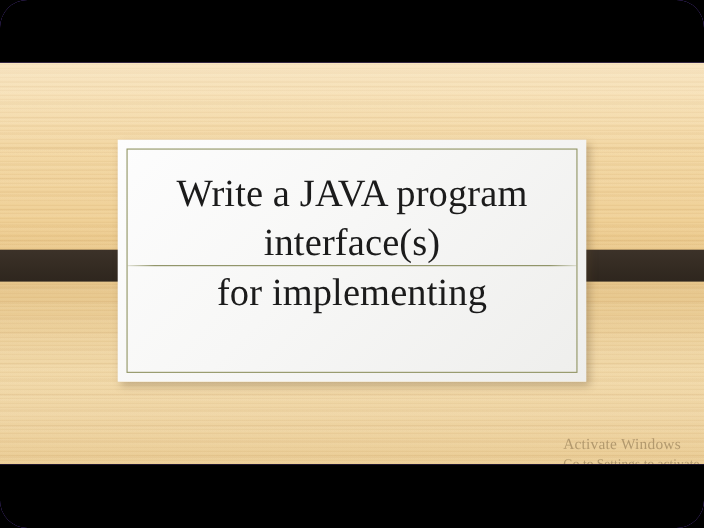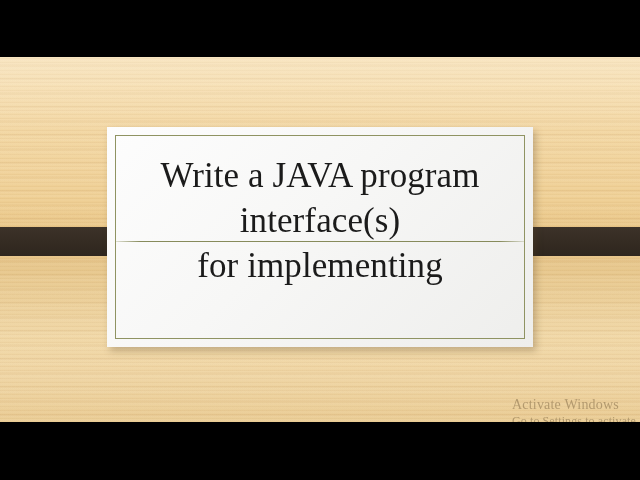--- a/index.html
+++ b/index.html
@@ -13,20 +13,21 @@
     overflow: hidden;
     font-family: "Liberation Serif", serif;
   }
 
   #screen {
     position: relative;
     width: 640px;
     height: 480px;
     background: #8b5cf6;
     overflow: hidden;
+    border-radius: 25px;
   }
 
   
   .letterbox {
     position: absolute;
     left: 0;
     width: 640px;
     background: #000000;
     z-index: 60;
   }

